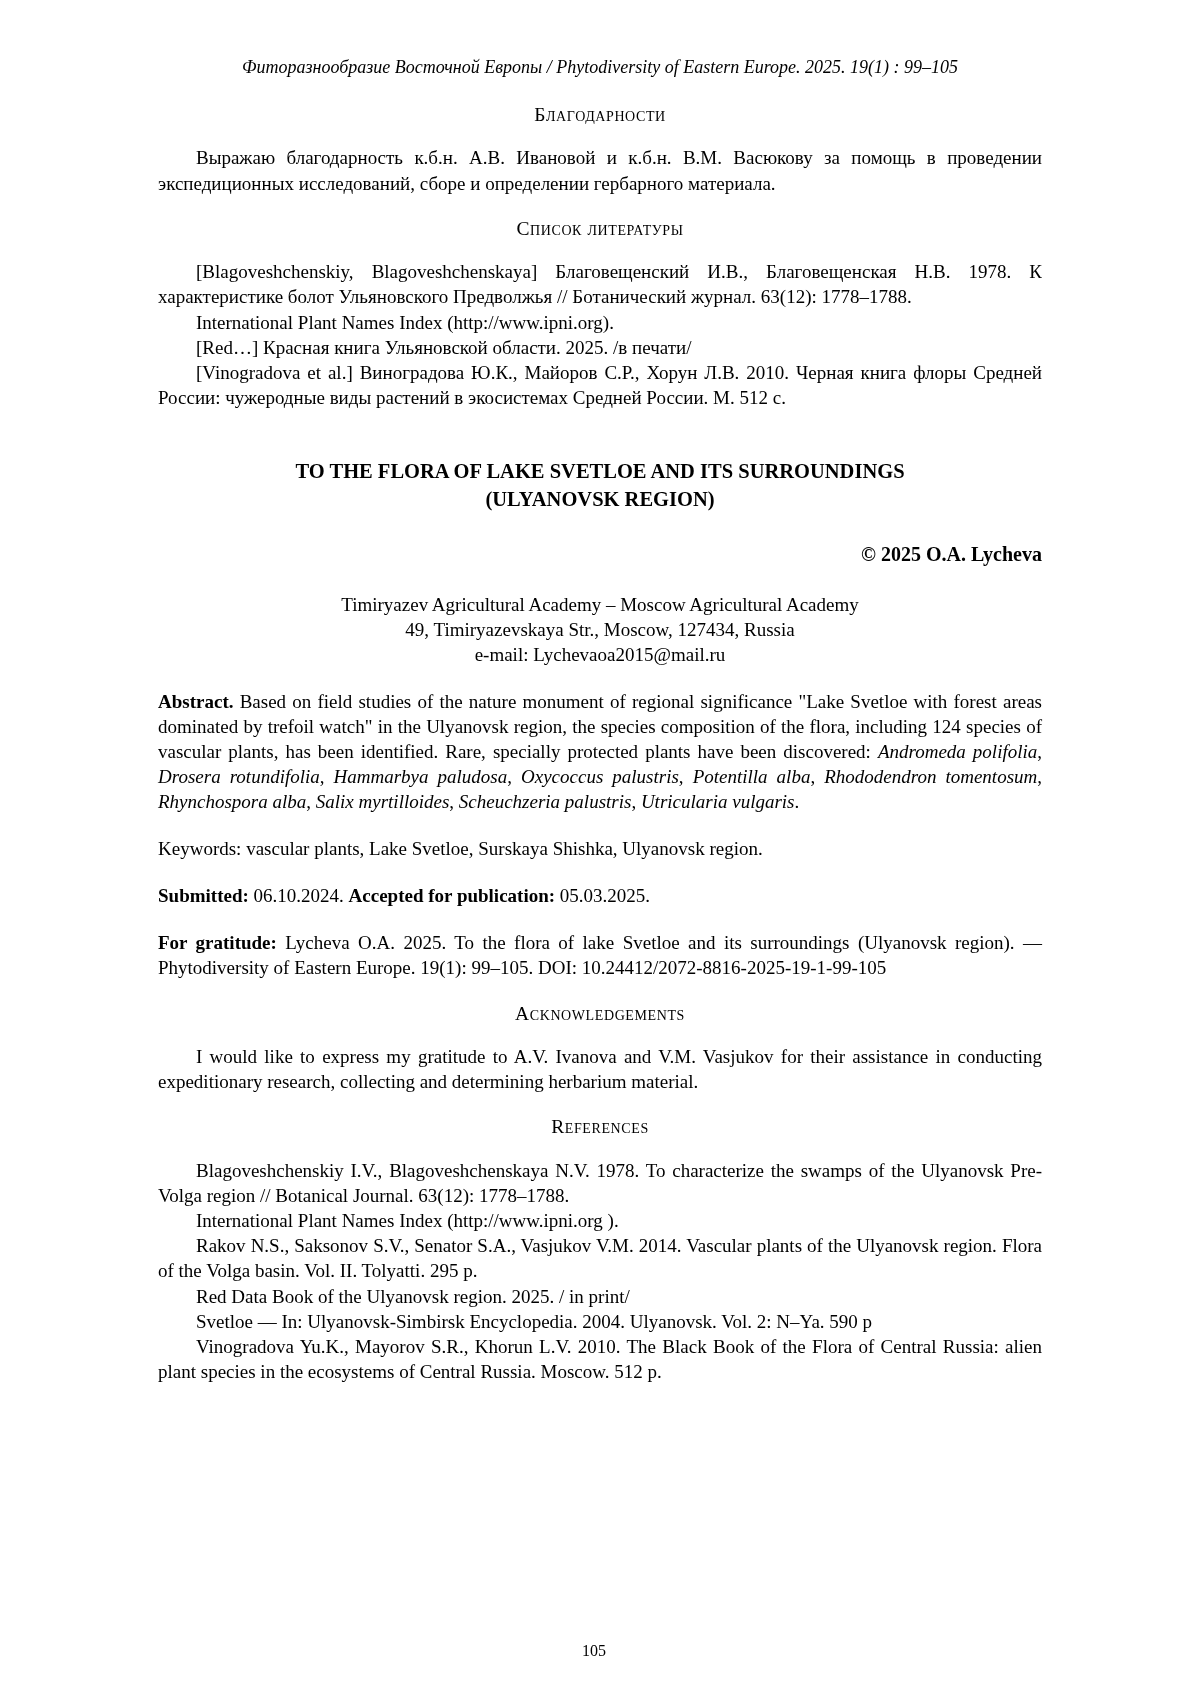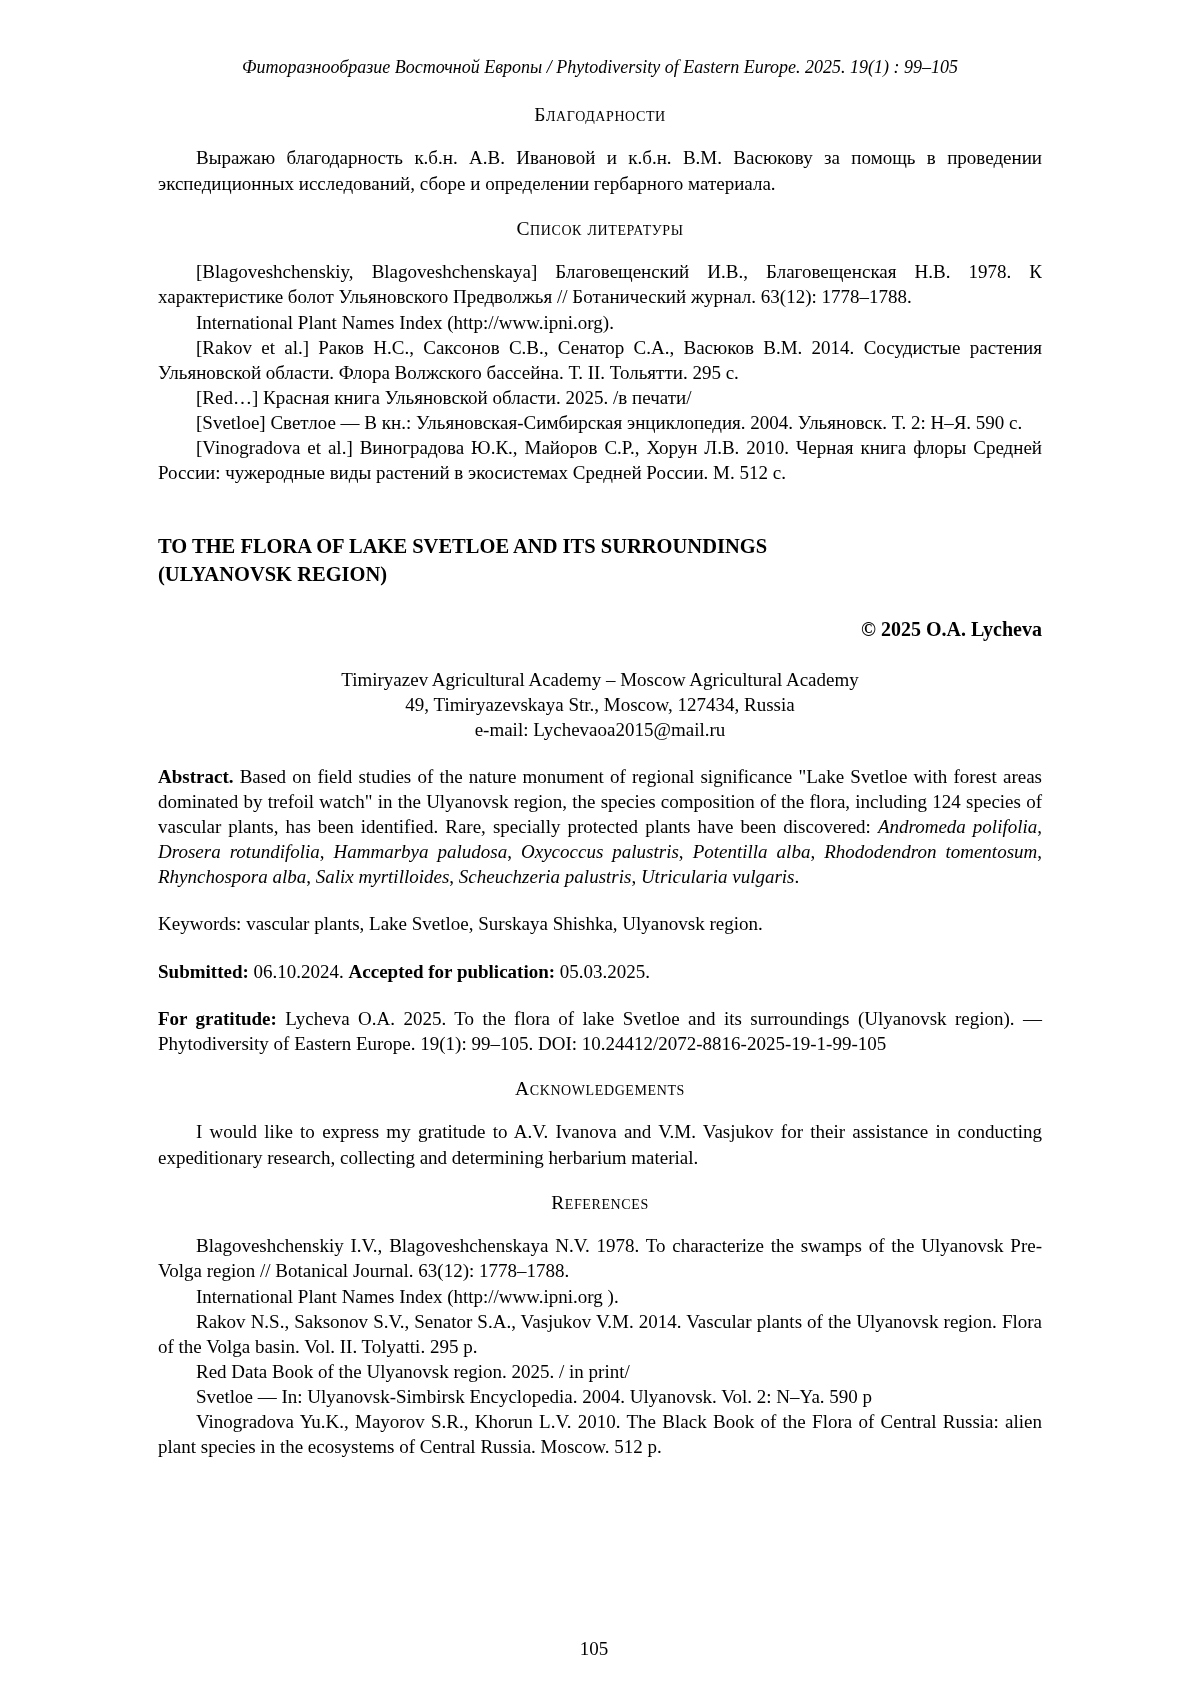--- a/index.html
+++ b/index.html
@@ -30,20 +30,21 @@
     font-weight: normal;
     font-variant: small-caps;
     font-size: 19.5px;
     letter-spacing: 0.6px;
     margin: 20px 0 18px 0;
   }
   p.body { text-align: justify; }
   p.indent { text-indent: 38px; }
   .ref { text-align: justify; text-indent: 38px; }
   .article-title {
+    text-align: center;
     font-weight: bold;
     font-size: 20.5px;
     line-height: 1.35;
     margin-top: 48px;
   }
   .copyright-line {
     text-align: right;
     font-weight: bold;
     font-size: 20px;
     margin-top: 28px;
@@ -52,43 +53,41 @@
   .affil-line {
     text-align: center;
     text-indent: 0;
   }
   .meta-par { margin-top: 22px; text-align: justify; }
   .page-number {
     position: absolute;
     left: 0; right: 12px;
     bottom: 36px;
     text-align: center;
-    font-size: 19px;
+    font-size: 16px;
   }
 </style>
 </head>
 <body>
 
 <div class="page">
 
   <div class="running-head">Фиторазнообразие Восточной Европы / Phytodiversity of Eastern Europe. 2025. 19(1) : 99–105</div>
 
   <section>
     <h2 class="section-heading">Благодарности</h2>
     <p class="body indent">Выражаю благодарность к.б.н. А.В. Ивановой и к.б.н. В.М. Васюкову за помощь в проведении экспедиционных исследований, сборе и определении гербарного материала.</p>
   </section>
 
   <section>
     <h2 class="section-heading">Список литературы</h2>
     <div>
         <p class="ref">[Blagoveshchenskiy, Blagoveshchenskaya] Благовещенский И.В., Благовещенская Н.В. 1978. К характеристике болот Ульяновского Предволжья // Ботанический журнал. 63(12): 1778–1788.</p>
         <p class="ref">International Plant Names Index (http://www.ipni.org).</p>
-        <p class="ref">[Rakov et al.] Раков Н.С., Саксонов С.В., Сенатор С.А., Васюков В.М. 2014. Сосудистые растения Ульяновской области. Флора Волжского бассейна. Т. II. Тольятти. 295 с.</p>
         <p class="ref">[Red…] Красная книга Ульяновской области. 2025. /в печати/</p>
-        <p class="ref">[Svetloe] Светлое — В кн.: Ульяновская-Симбирская энциклопедия. 2004. Ульяновск. Т. 2: Н–Я. 590 с.</p>
         <p class="ref">[Vinogradova et al.] Виноградова Ю.К., Майоров С.Р., Хорун Л.В. 2010. Черная книга флоры Средней России: чужеродные виды растений в экосистемах Средней России. М. 512 с.</p>
       </div>
   </section>
 
   <section>
     <div class="article-title">
       <div>TO THE FLORA OF LAKE SVETLOE AND ITS SURROUNDINGS</div>
       <div>(ULYANOVSK REGION)</div>
     </div>
 

